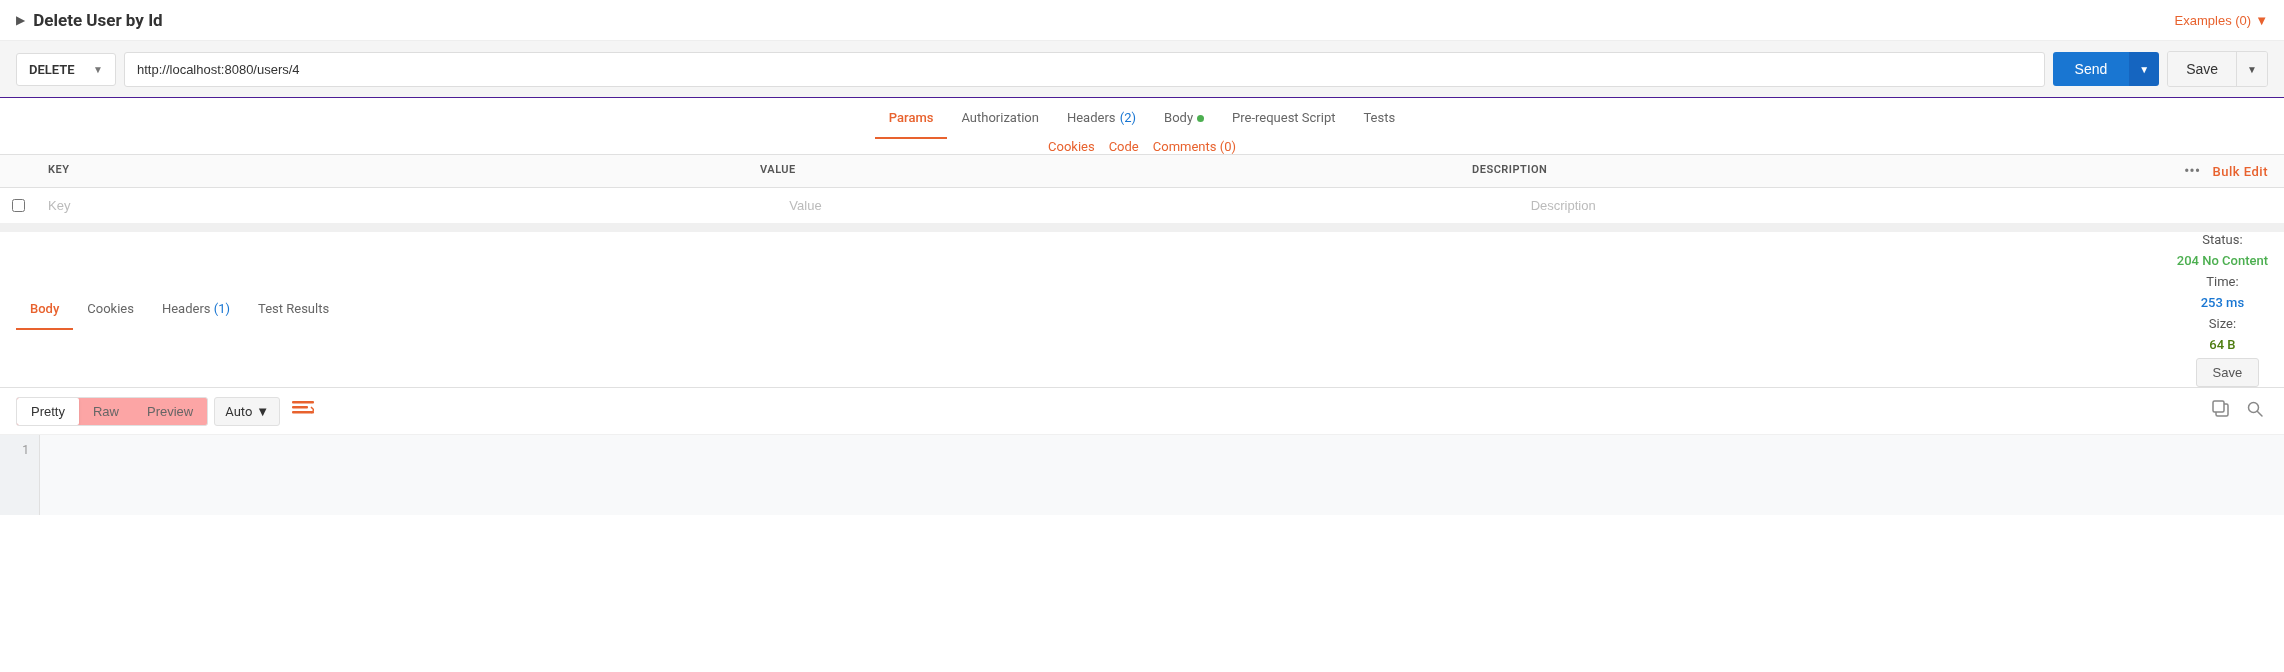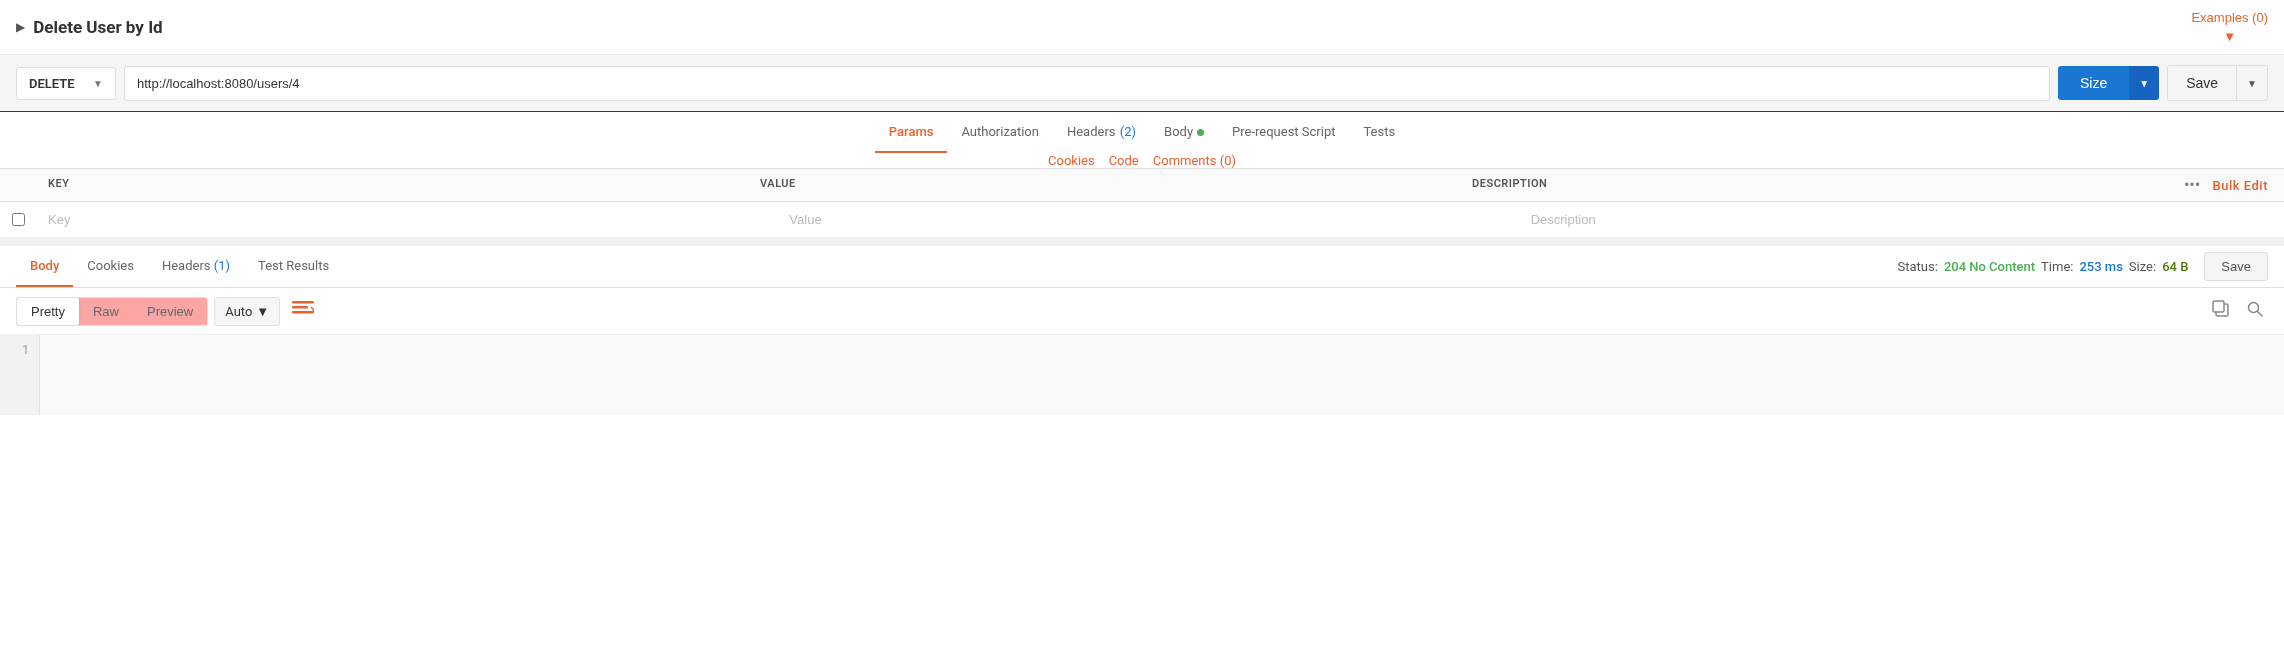--- a/index.html
+++ b/index.html
@@ -39,21 +39,20 @@
     }
     .examples-btn {
       display: flex;
       align-items: center;
       gap: 4px;
       color: #e8622e;
       font-size: 13px;
       cursor: pointer;
       background: none;
       border: none;
-      flex-direction: column;
     }
     
     .url-bar {
       display: flex;
       align-items: center;
       padding: 10px 16px;
       gap: 8px;
       background: #f5f5f5;
       border-bottom: 1px solid #4c1d95;
     }
@@ -284,20 +283,21 @@
     }
     .response-tab .badge {
       color: #1976d2;
     }
     .response-meta {
       display: flex;
       align-items: center;
       gap: 6px;
       font-size: 13px;
       color: #555;
+      flex-direction: column;
     }
     .status-ok {
       color: #4caf50;
       font-weight: 500;
     }
     .time-val {
       color: #1976d2;
       font-weight: 500;
     }
     .size-val {
@@ -426,21 +426,21 @@
     </button>
   </div>
 
   <div class="url-bar">
     <div class="method-select">
       <span>DELETE</span>
       <span class="chevron">▼</span>
     </div>
     <input class="url-input" type="text" value="http://localhost:8080/users/4" style="">
     <div class="send-btn-group">
-      <button class="send-btn">Size</button>
+      <button class="send-btn">Send</button>
       <button class="send-dropdown">▼</button>
     </div>
     <div class="save-btn-group">
       <button class="save-btn">Save</button>
       <button class="save-dropdown">▼</button>
     </div>
   </div>
 
   <div class="tabs-container">
     <div class="tabs-left">

